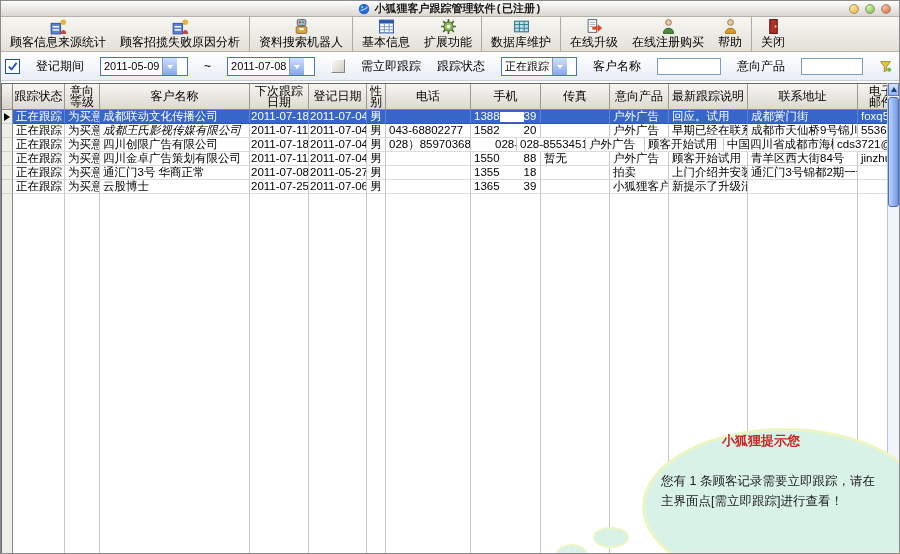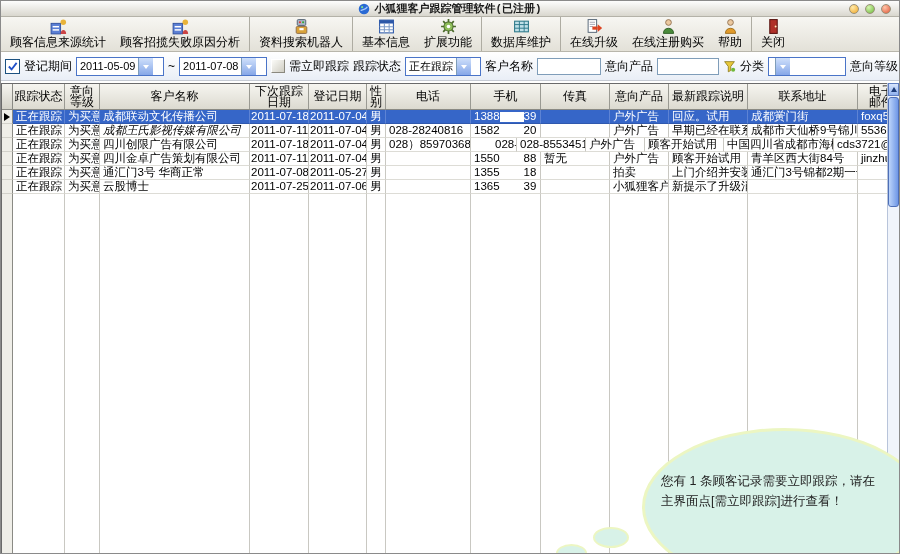--- a/index.html
+++ b/index.html
@@ -28,21 +28,21 @@
   .tb-group + .tb-group{border-left:1px solid #aeaca2;margin-left:2px;padding-left:2px;}
   .tb-item{display:flex;flex-direction:column;align-items:center;justify-content:flex-start;
     padding:1px 7px 0;cursor:pointer;}
   .tb-icon{width:17px;height:17px;}
   .tb-icon svg{width:17px;height:17px;display:block;}
   .tb-label{font-size:12px;color:#000;white-space:nowrap;line-height:14px;}
 
   
   .filterbar{position:absolute;left:0;top:51px;right:0;height:28px;
     background:linear-gradient(180deg,#ffffff,#e9eef6);border-bottom:1px solid #c6cbd4;
-    display:flex;align-items:center;gap:4px;padding:0 4px;font-size:12px;white-space:nowrap;}
+    display:flex;align-items:center;gap:16px;padding:0 4px;font-size:12px;white-space:nowrap;}
   .flabel{color:#000;}
   .chk{width:13px;height:13px;background:#fff;border:1px solid #1c5180;display:inline-flex;
     align-items:center;justify-content:center;cursor:pointer;flex:none;}
   .chk svg{width:11px;height:11px;}
   .chk3d{width:12px;height:12px;background:linear-gradient(135deg,#fbfbf8,#cfcdc2);
     border:1px solid;border-color:#fff #8a887e #8a887e #fff;cursor:pointer;flex:none;}
   .combo{display:inline-flex;align-items:stretch;height:17px;background:#fff;
     border:1px solid #4a74c8;cursor:pointer;flex:none;}
   .combo-text{padding:0 3px;font-size:11px;line-height:16px;color:#000;overflow:hidden;}
   .combo-btn{width:14px;background:linear-gradient(180deg,#cfe0fb,#86a7e8);
@@ -323,21 +323,21 @@
         <div class="td" style="flex: 1 1 auto;">foxq55@126</div>
       </div>
       <div class="tr">
         <div class="ind"></div>
         <div class="td" style="width: 52px;">正在跟踪</div>
         <div class="td" style="width: 35px;">为买意</div>
         <div class="td" style="width: 150px; font-style: italic;">成都王氏影视传媒有限公司</div>
         <div class="td ctr" style="width: 59px;">2011-07-11</div>
         <div class="td ctr" style="width: 58px;">2011-07-04</div>
         <div class="td ctr" style="width: 19px;">男</div>
-        <div class="td" style="width: 85px;">028-28240816</div>
+        <div class="td" style="width: 85px;">043-68802277</div>
         <div class="td" style="width: 70px;"><span>1582</span><span class="redact"></span><span>20</span></div>
         <div class="td" style="width: 69px;"></div>
         <div class="td" style="width: 59px;">户外广告</div>
         <div class="td" style="width: 79px;">早期已经在联系</div>
         <div class="td" style="width: 110px;">成都市天仙桥9号锦川楼1</div>
         <div class="td" style="flex: 1 1 auto;">553602480@</div>
       </div>
       <div class="tr">
         <div class="ind"></div>
         <div class="td" style="width: 52px;">正在跟踪</div>
@@ -422,15 +422,16 @@
 
   <div class="vscroll">
     <div class="sb-btn up"></div>
     <div class="sb-thumb"></div>
     <div class="sb-btn down"></div>
   </div>
 
   <div class="bubble-s2"></div>
   <div class="bubble-s1"></div>
   <div class="bubble-main"></div>
+  <div class="bubble-title">小狐狸提示您</div>
   <div class="bubble-body">您有 1 条顾客记录需要立即跟踪，请在主界面点[需立即跟踪]进行查看！</div>
 
 </div>
 
 </body></html>

